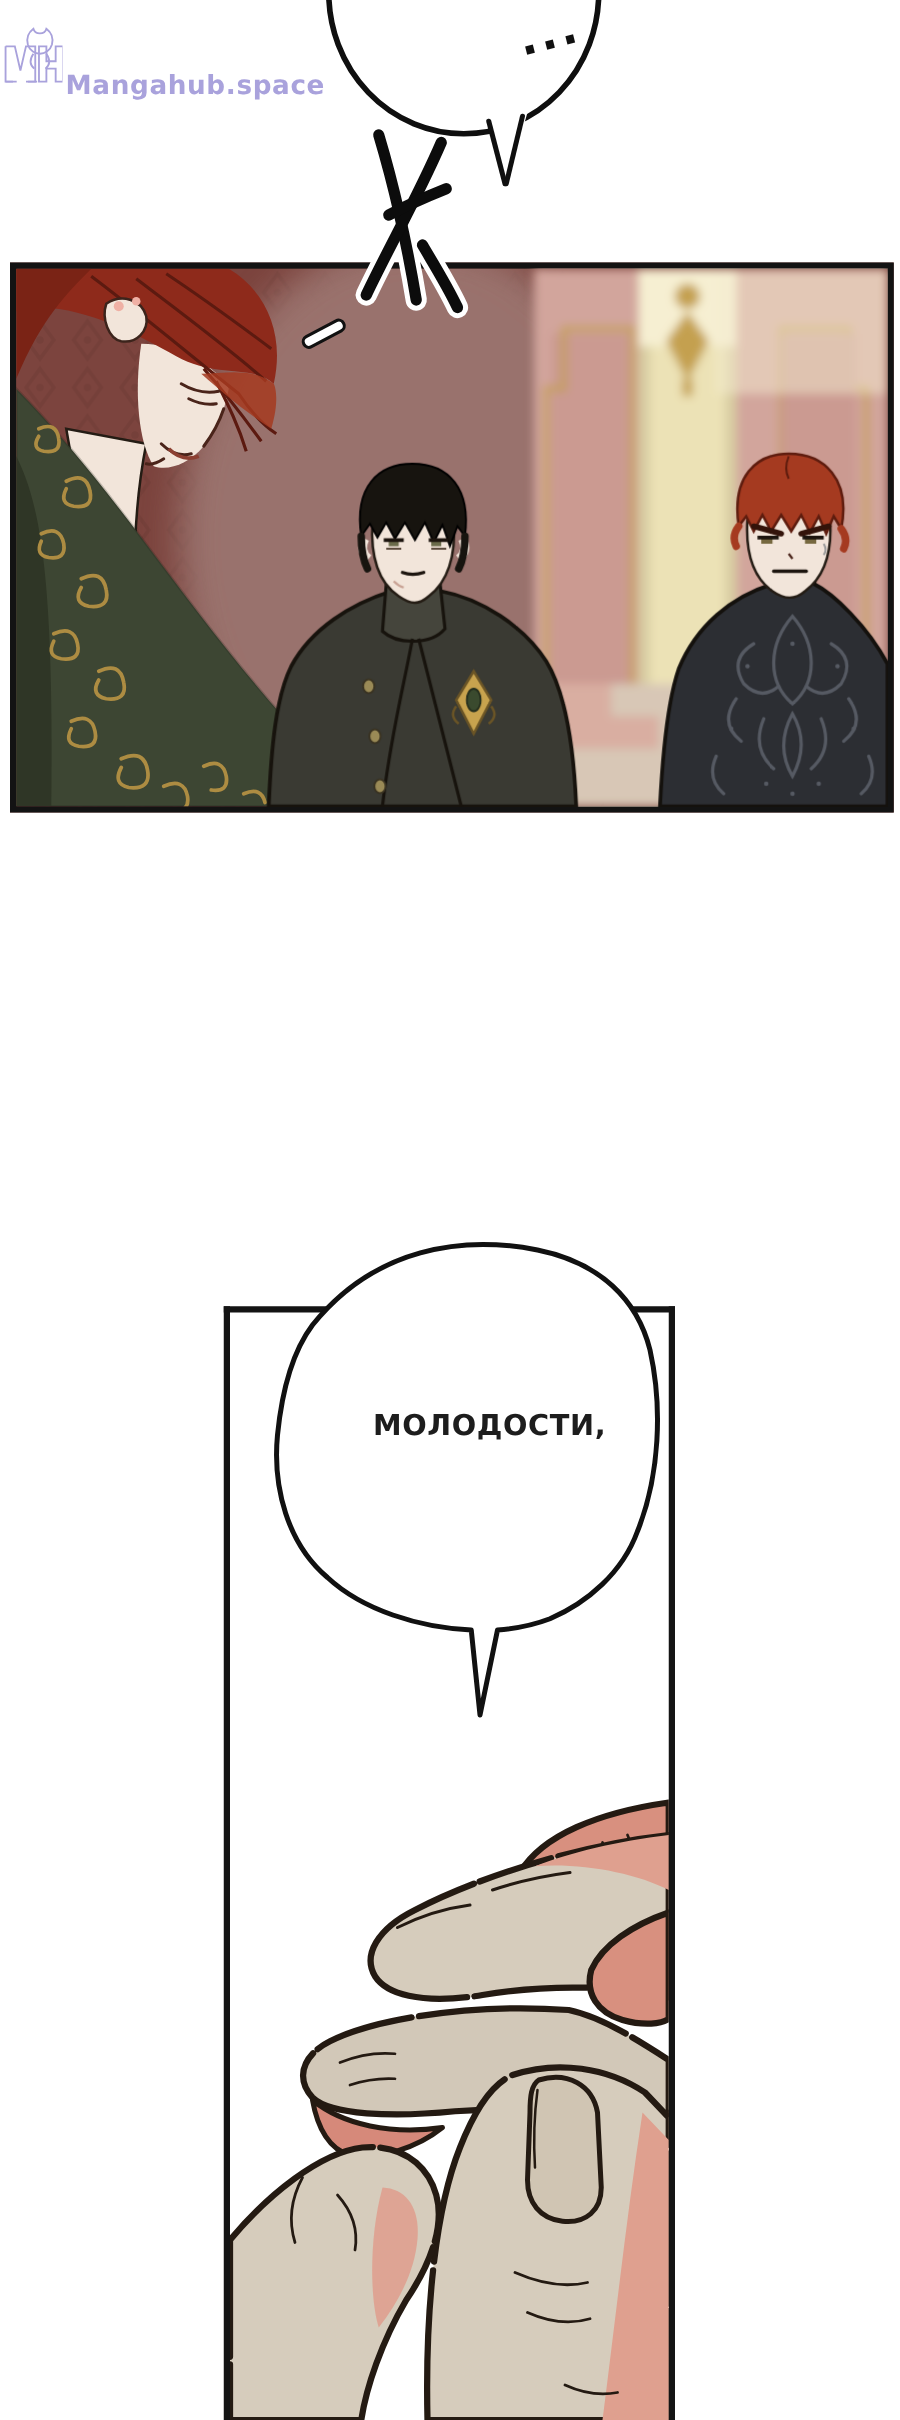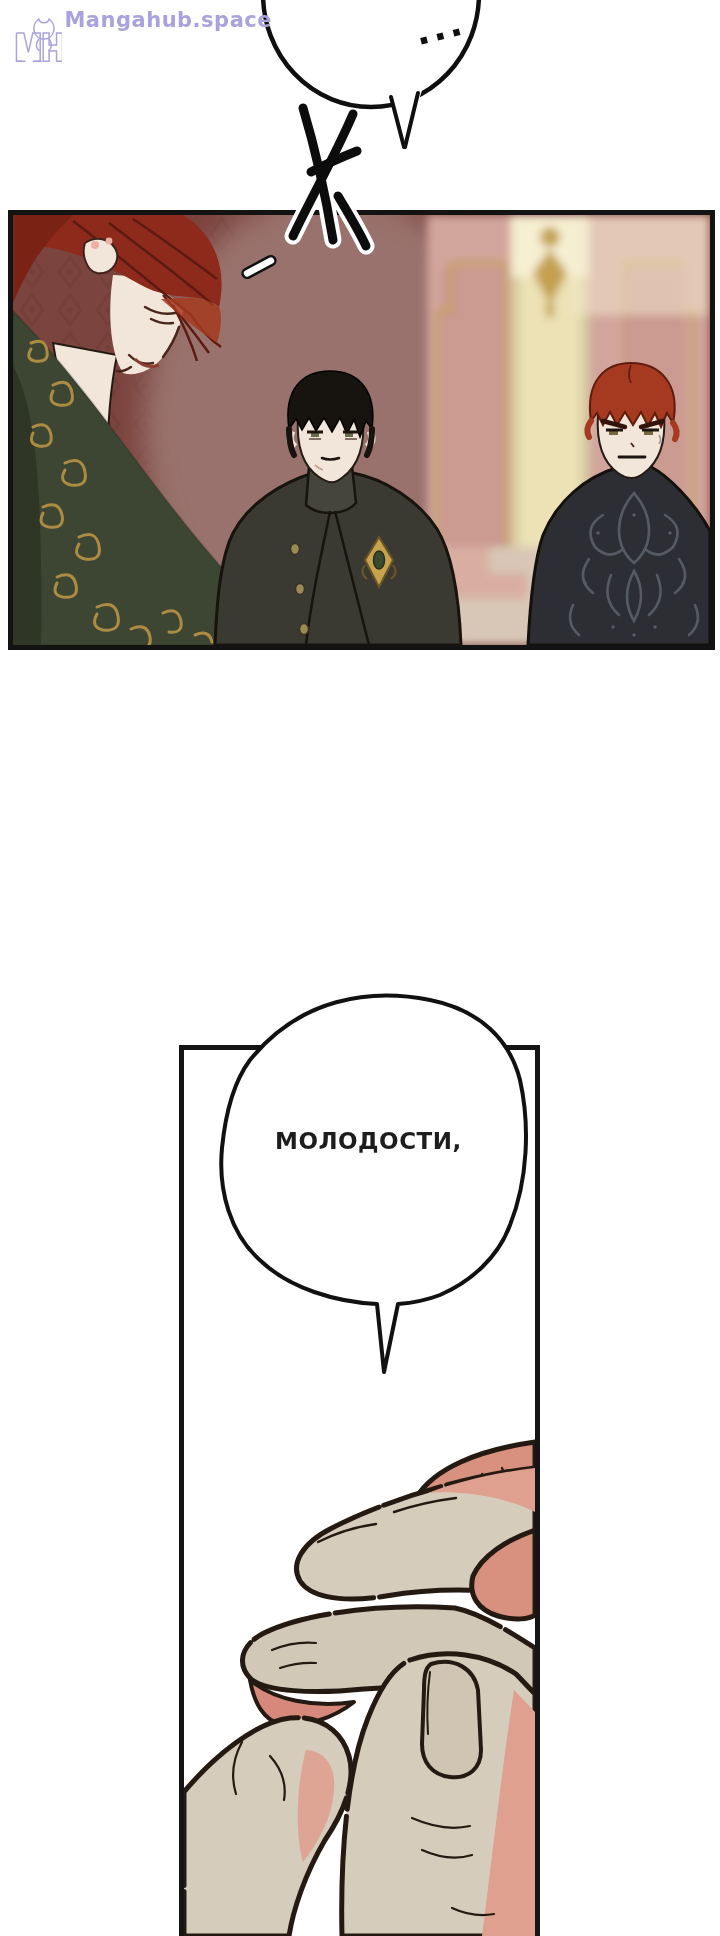--- a/index.html
+++ b/index.html
@@ -1,33 +1,33 @@
 <!DOCTYPE html>
 <html><head>
 <meta charset="utf-8">
 <style>
   html,body{margin:0;padding:0;background:#fff;}
   #page{position:relative;width:720px;height:1936px;background:#fff;overflow:hidden;
         font-family:"DejaVu Sans",sans-serif;}
   .abs{position:absolute;}
   
-  #watermark{left:12px;top:8px;width:260px;height:72px;display:flex;align-items:flex-start;z-index:9;}
+  #watermark{left:0;top:8px;width:260px;height:72px;display:flex;align-items:flex-end;z-index:9;}
   #site-name{font-size:21px;font-weight:bold;color:#a9a2dc;letter-spacing:.5px;margin-left:2px;}
   
   #top-dots{left:414px;top:2px;width:90px;font-size:36px;font-weight:bold;color:#101010;
             transform:rotate(-14deg);letter-spacing:3px;z-index:4;}
   
   #panel1{left:8px;top:210px;width:707px;height:440px;border:5px solid #131313;
           box-sizing:border-box;background:#7c443e;z-index:1;}
   #panel1 svg{display:block;}
   
   #panel2{left:179px;top:1045px;width:361px;height:891px;border:5px solid #141414;border-bottom:none;
           box-sizing:border-box;background:#ffffff;z-index:1;}
   
-  #bubble2-text{left:275px;top:1128px;width:210px;text-align:left;font-size:23px;font-weight:600;
+  #bubble2-text{left:275px;top:1128px;width:210px;text-align:right;font-size:23px;font-weight:600;
                 color:#1d1d1d;letter-spacing:.5px;z-index:6;}
   .svgabs{position:absolute;}
 </style>
 </head>
 <body>
 
 <div id="page">
 
   <div id="watermark" class="abs">
     <svg width="68" height="68" viewBox="0 0 68 68">

